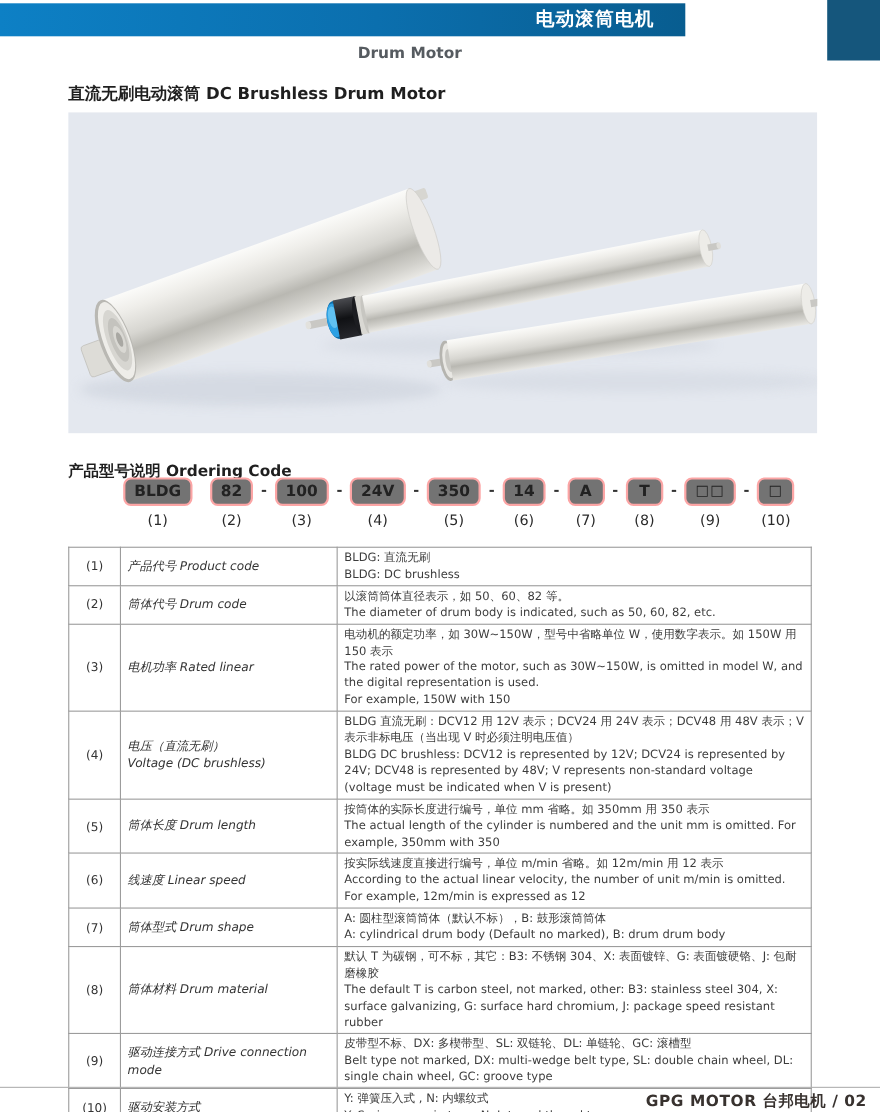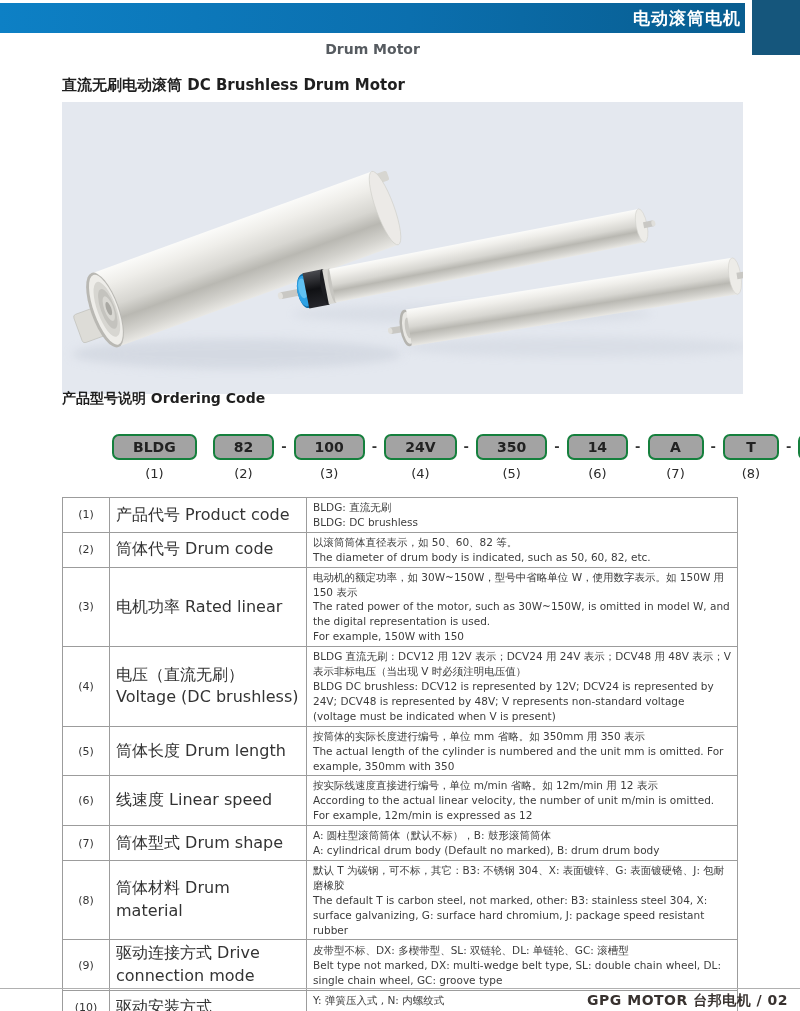--- a/index.html
+++ b/index.html
@@ -3,51 +3,51 @@
 <meta charset="utf-8">
 <style>
   html,body{margin:0;padding:0;}
   body{
     width:800px;height:1011px;position:relative;background:#ffffff;
     font-family:"DejaVu Sans","Liberation Sans",sans-serif;color:#3a3a3a;
     overflow:hidden;
   }
   
   .topbar{
-    position:absolute;left:0;top:3px;width:745px;height:30px;
+    position:absolute;left:0;top:3px;width:623px;height:30px;
     background:linear-gradient(90deg,#0d80c5 0%,#0b6fae 55%,#085d90 100%);
     color:#fff;font-weight:700;font-size:17px;line-height:30px;
-    text-align:right;padding-right:4px;box-sizing:border-box;letter-spacing:1px;
+    text-align:right;padding-right:28px;box-sizing:border-box;letter-spacing:1px;
   }
   .corner-square{position:absolute;left:752px;top:0;width:48px;height:55px;background:#15567c;}
   .drum-motor{position:absolute;left:0;top:41px;width:745px;text-align:center;
     font-weight:700;font-size:14px;color:#565b60;}
   
   .section-title{position:absolute;left:62px;top:76px;font-weight:700;font-size:15px;color:#1f1f1f;}
   
   .panel{position:absolute;left:62px;top:102px;width:681px;height:292px;}
   
-  .ordering-title{position:absolute;left:62px;top:390px;font-weight:700;font-size:14px;color:#1f1f1f;}
+  .ordering-title{position:absolute;left:62px;top:420px;font-weight:700;font-size:14px;color:#1f1f1f;}
   .ordering-row{position:absolute;left:112px;top:434px;display:flex;align-items:flex-start;}
   .seg{display:flex;flex-direction:column;align-items:center;}
   .seg-first{margin-right:16px;}
   .code-box{
-    border:2px solid #15803d;border-radius:7px;background:#a3a3a3;color:#222;
-    font-weight:700;font-size:14px;height:22px;line-height:22px;padding:0 19px;
+    border:2px solid #fca5a5;border-radius:7px;background:#737373;color:#222;
+    font-weight:700;font-size:14px;height:22px;line-height:22px;padding:0 8px;
     text-align:center;min-width:14px;
   }
   .code-box.squares{font-size:13px;letter-spacing:1px;}
   .seg-num{margin-top:6px;font-size:13px;color:#2a2a2a;}
   .dash{line-height:26px;font-weight:700;color:#333;margin:0 7px;font-size:13px;}
   
   .lower{position:absolute;left:62px;top:497px;width:676px;}
   table.spec{border-collapse:collapse;width:676px;table-layout:fixed;}
   table.spec td{border:1px solid #9c9c9c;padding:2px 6px;vertical-align:middle;}
   .c-num{width:34px;text-align:center;font-size:11px;color:#333;}
-  .c-name{width:184px;font-size:16px;color:#333;}
+  .c-name{width:184px;font-size:11px;color:#333;font-style:italic;}
   .c-desc{font-size:10.5px;color:#3c3c3c;}
   .line{line-height:1.42;}
   .footer-line{position:absolute;left:0;top:988px;width:800px;height:1px;background:#b0b0b0;}
   .footer-text{position:absolute;right:12px;top:992px;font-weight:700;font-size:14px;color:#38322f;letter-spacing:0.5px;}
 </style>
 </head>
 <body>
 
 <div class="topbar">
   <span>电动滚筒电机</span>

